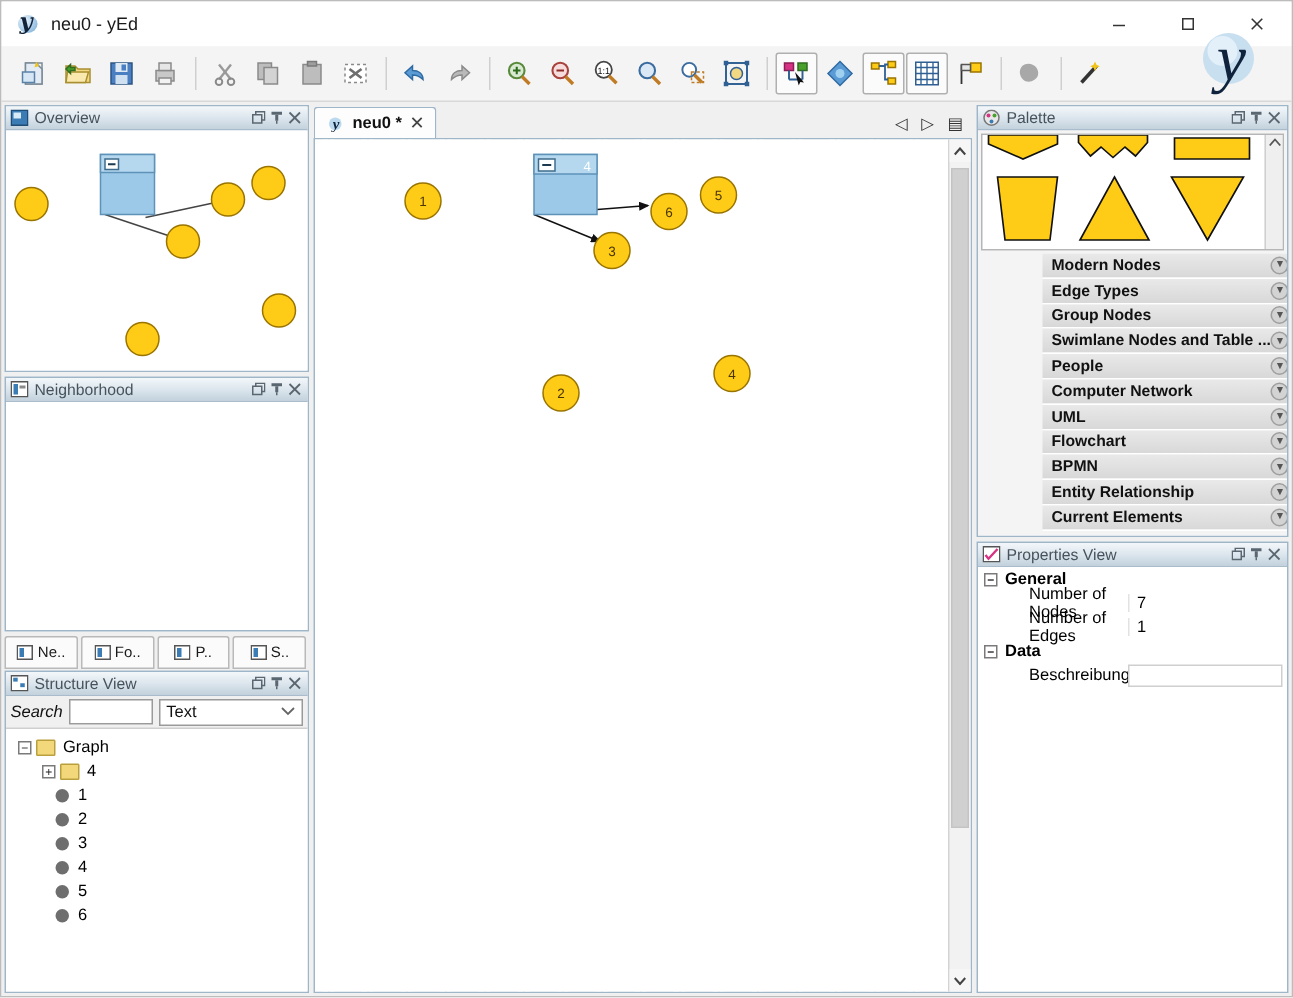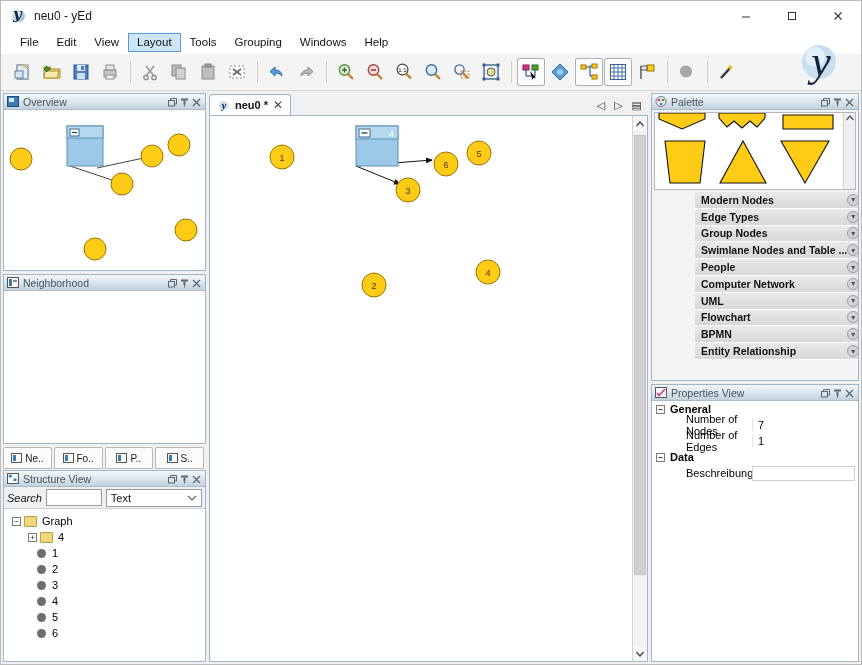--- a/index.html
+++ b/index.html
@@ -287,30 +287,20 @@
       </div>
       <div class="winbtn">
         <svg width="12" height="12" viewBox="0 0 12 12">
             <line x1="2.5" y1="2.5" x2="9.5" y2="9.5" stroke="#333" stroke-width="1.1"></line>
             <line x1="9.5" y1="2.5" x2="2.5" y2="9.5" stroke="#333" stroke-width="1.1"></line>
           </svg>
       </div>
     </div>
   </div>
 
-  <div class="menubar">
-    <div class="menu-item">File</div>
-    <div class="menu-item">Edit</div>
-    <div class="menu-item">View</div>
-    <div class="menu-item active">Layout</div>
-    <div class="menu-item">Tools</div>
-    <div class="menu-item">Grouping</div>
-    <div class="menu-item">Windows</div>
-    <div class="menu-item">Help</div>
-  </div>
 
   <div class="toolbar">
     <div class="tbtn">
       <svg width="20" height="20" viewBox="0 0 20 20">
           <rect x="4" y="3" width="11" height="14" fill="#eef3f8" stroke="#7b8a97"></rect>
           <path d="M4 3h7l4 4v10H4z" fill="#e3ecf4" stroke="#7b8a97"></path>
           <rect x="2" y="9" width="8" height="7" fill="#d6e6f5" stroke="#5a82a8"></rect>
           <path d="M11 2l2 3-3 1z" fill="#f0c419"></path>
         </svg>
     </div>
@@ -834,20 +824,24 @@
                 <span class="pal-chev">▼</span>
               </div>
               <div class="pal-item">
                 <span class="pal-name">BPMN</span>
                 <span class="pal-chev">▼</span>
               </div>
               <div class="pal-item">
                 <span class="pal-name">Entity Relationship</span>
                 <span class="pal-chev">▼</span>
               </div>
+              <div class="pal-item">
+                <span class="pal-name">Current Elements</span>
+                <span class="pal-chev">▼</span>
+              </div>
             </div>
             <div class="pal-vscroll">
               <div class="pvthumb"></div>
               <div class="pvdown">▼</div>
             </div>
           </div>
         </div>
       </div>
 
       <div class="panel props-panel">

